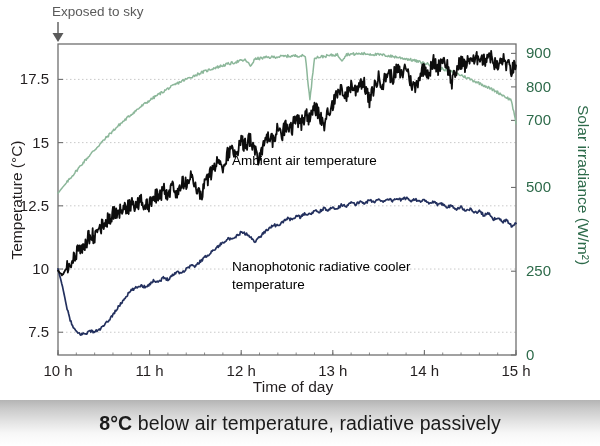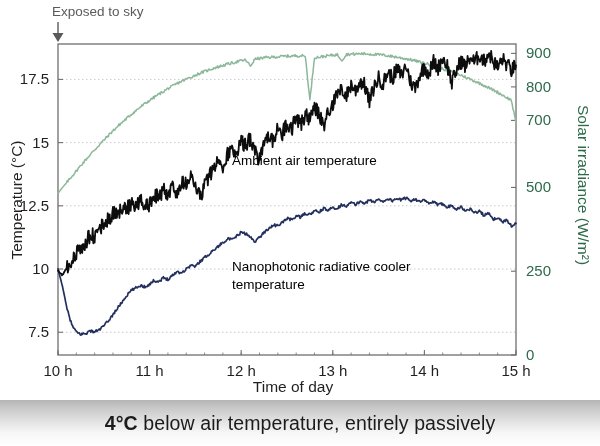--- a/index.html
+++ b/index.html
@@ -132,15 +132,15 @@
     </g>
 
     <text id="label-ambient" class="series-label" x="232" y="165" text-anchor="start">Ambient air temperature</text>
     <text id="label-cooler-1" class="series-label" x="232" y="271" text-anchor="start">Nanophotonic radiative cooler</text>
     <text id="label-cooler-2" class="series-label" x="232" y="289" text-anchor="start">temperature</text>
   </svg>
 </div>
 
 <div id="caption-banner">
   <div id="caption-text">
-    <span class="strong">4°C</span><span> below air temperature, entirely passively</span>
+    <span class="strong">8°C</span><span> below air temperature, radiative passively</span>
   </div>
 </div>
 
 </body></html>

